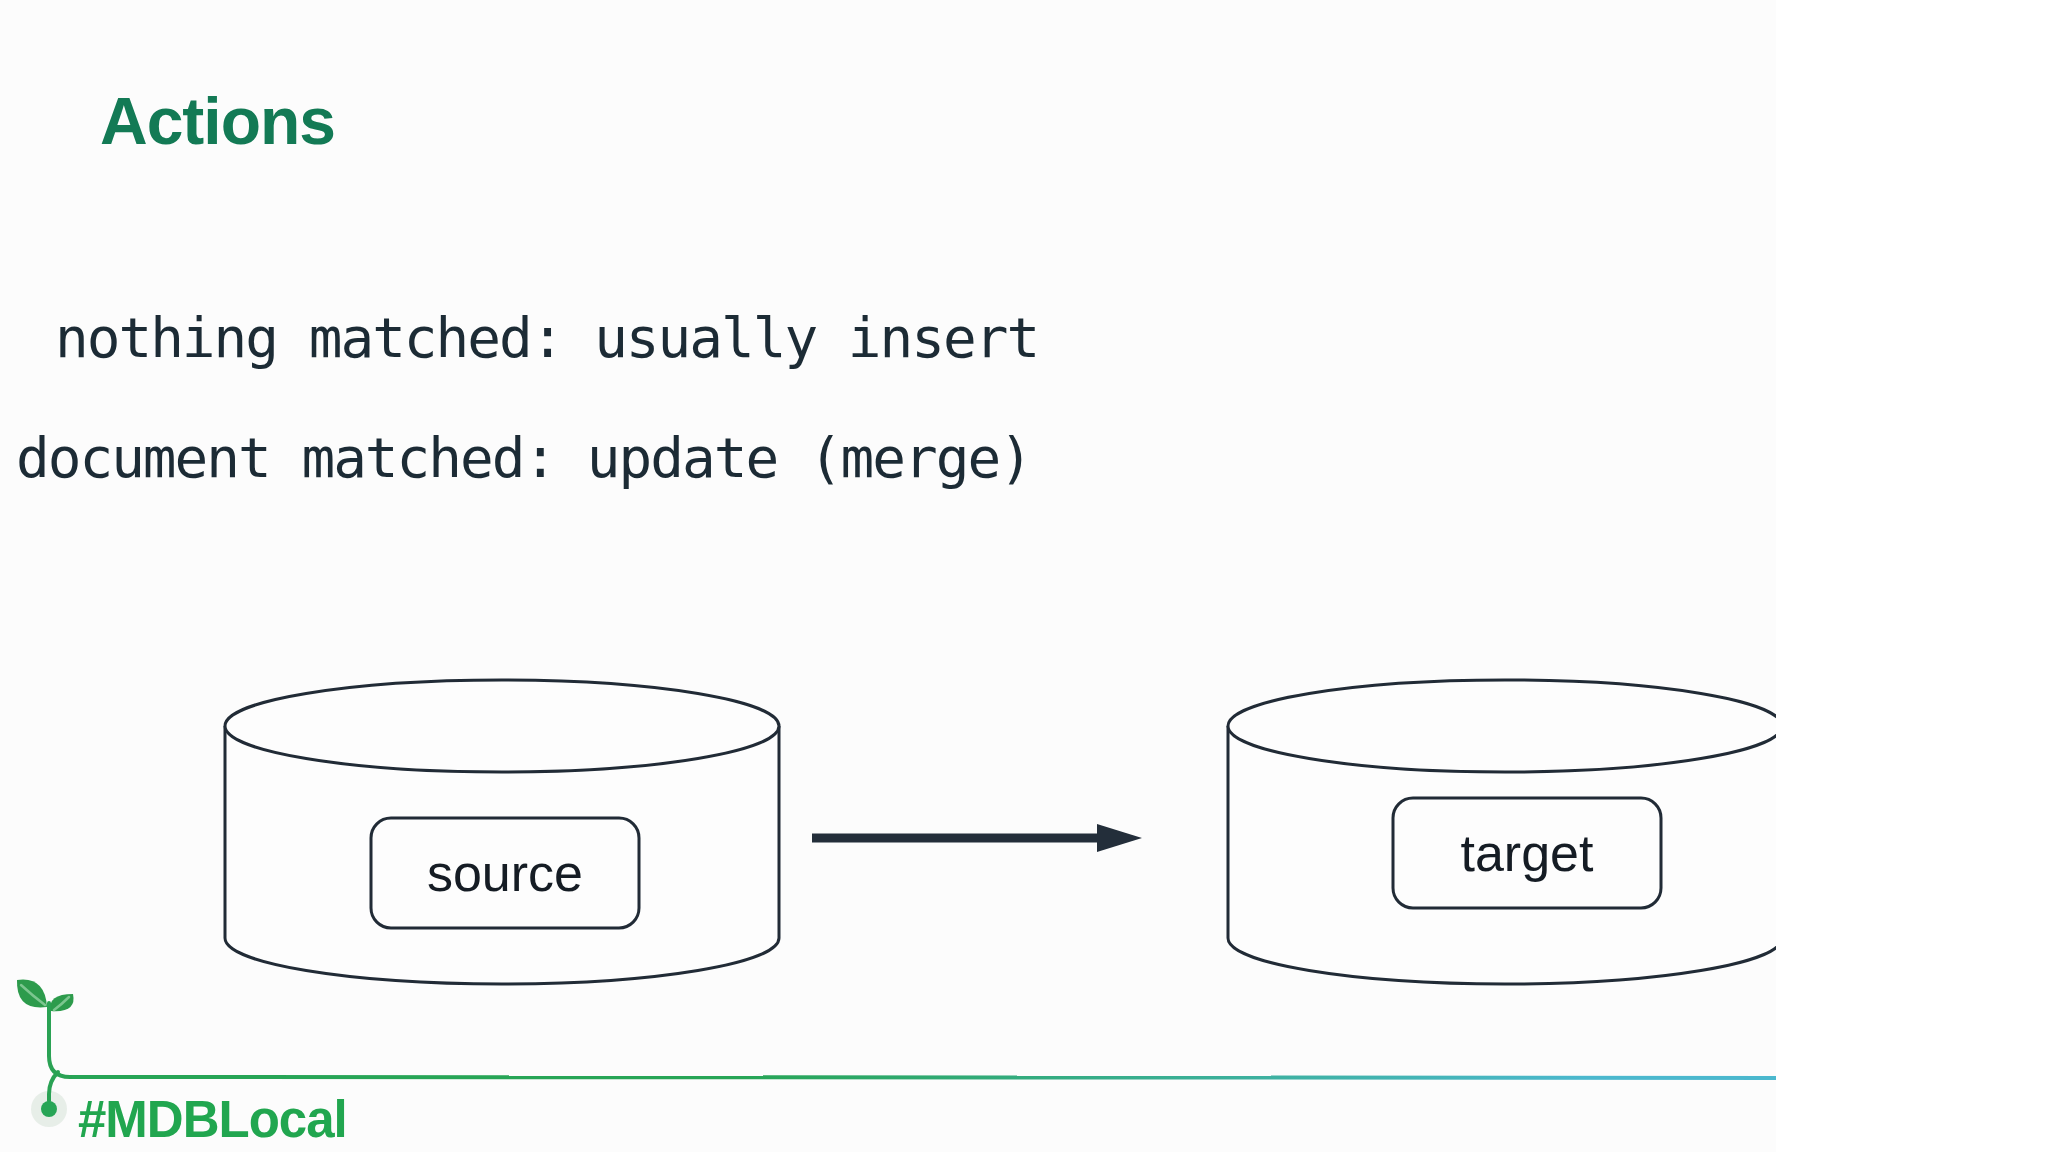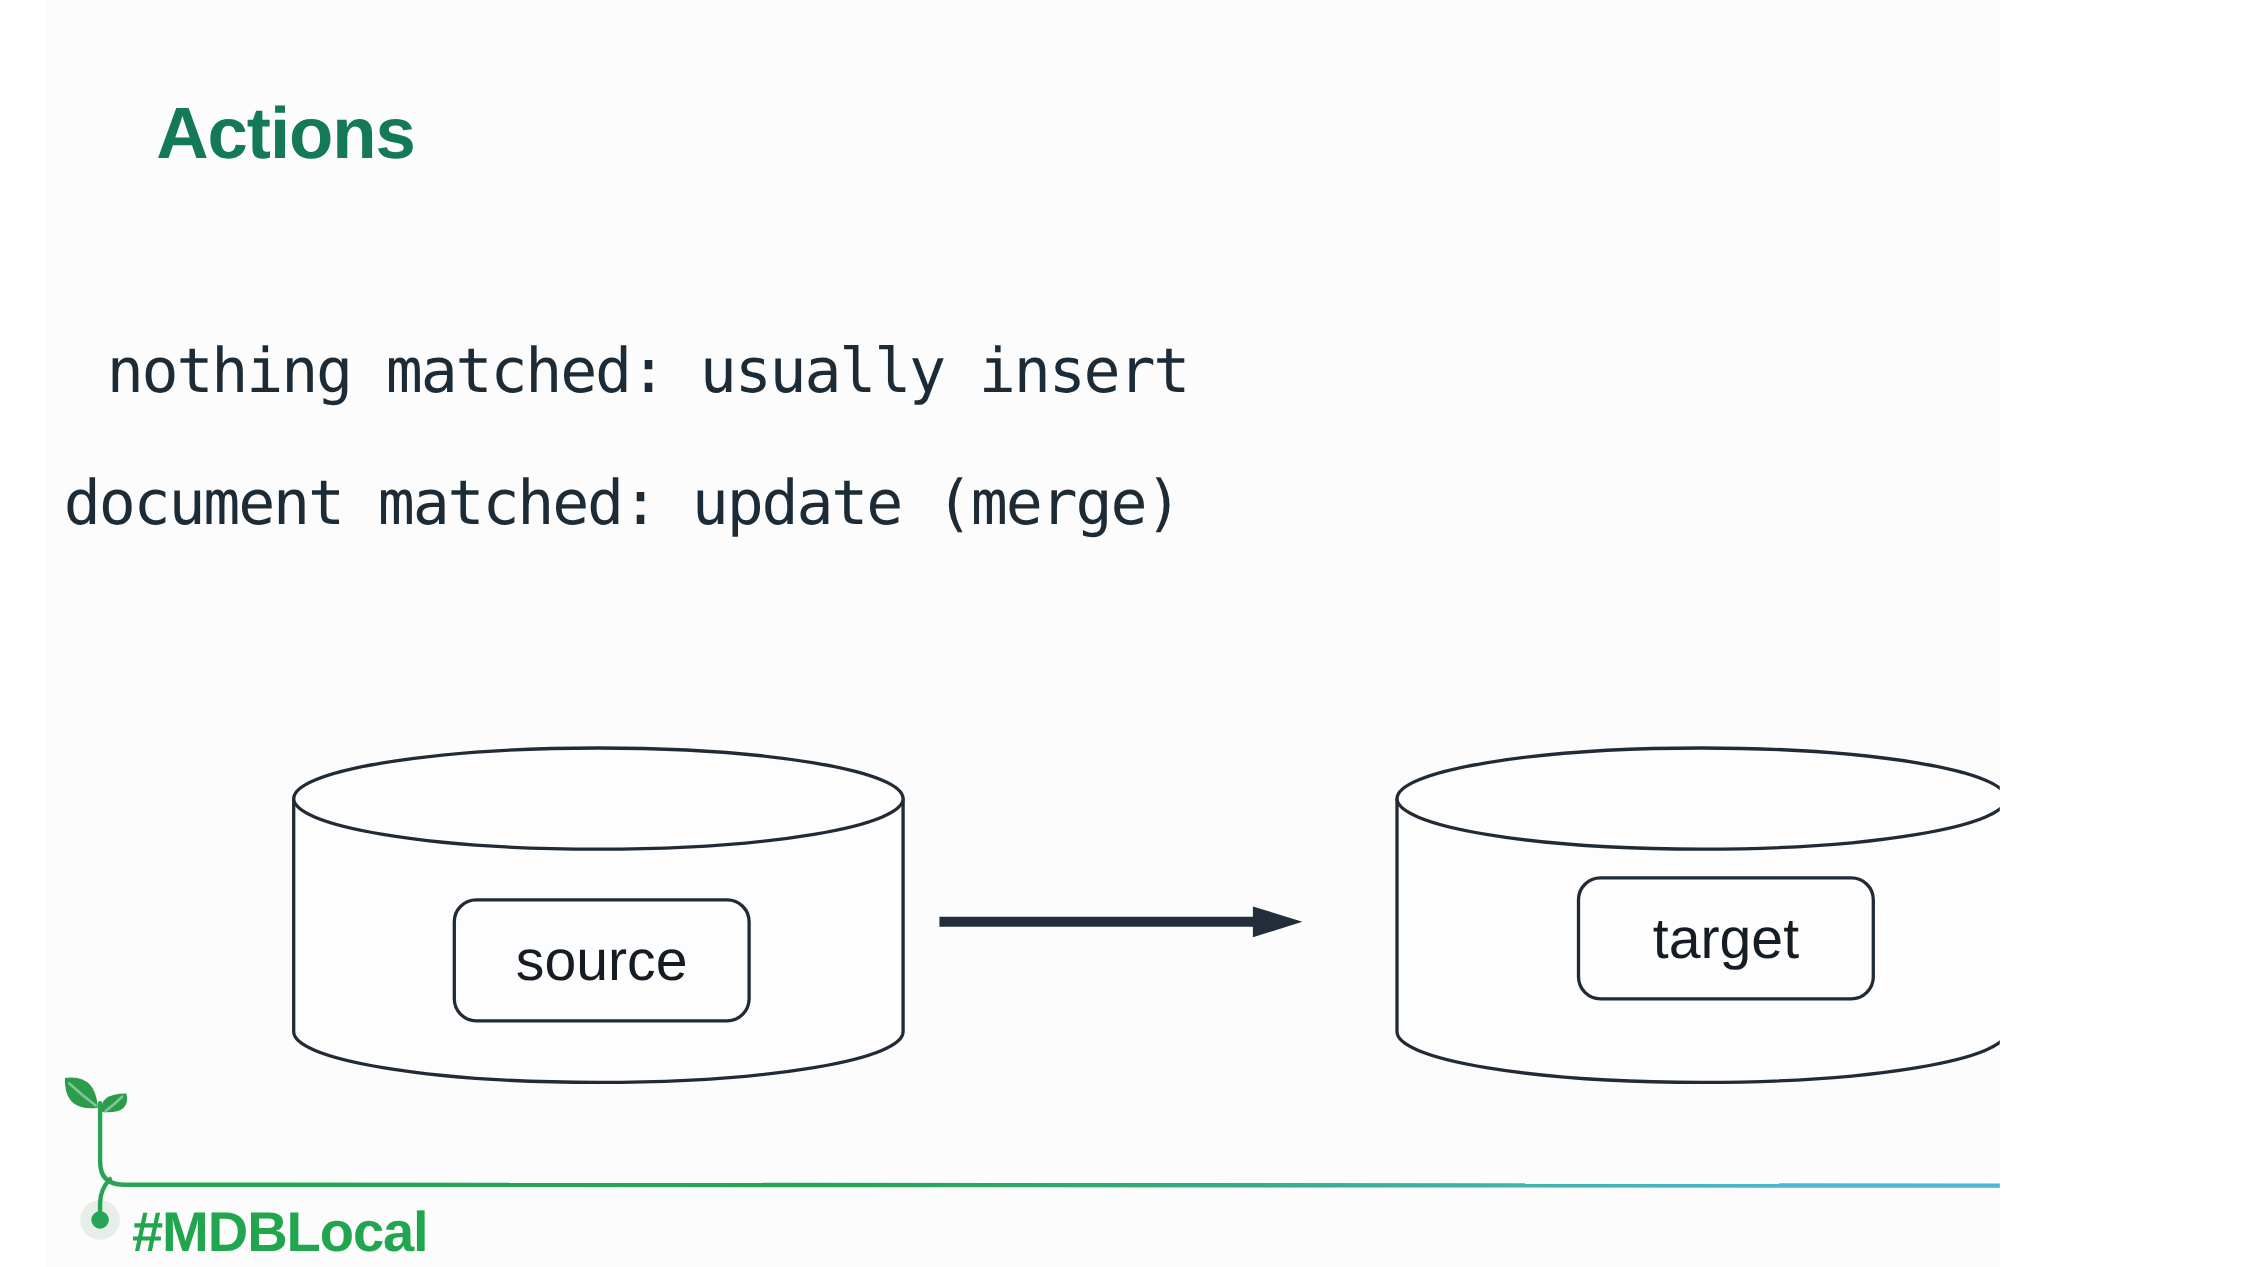--- a/index.html
+++ b/index.html
@@ -3,21 +3,20 @@
 <meta charset="utf-8">
 <style>
   html, body { margin: 0; padding: 0; background: #ffffff; }
   .slide {
     position: relative;
     width: 1776px;
     height: 1152px;
     background: #fcfcfc;
     overflow: hidden;
     font-family: "Liberation Sans", sans-serif;
-    margin-left: 42px;
   }
   .title {
     position: absolute;
     left: 100px;
     top: 83px;
     font-size: 66px;
     font-weight: 700;
     letter-spacing: -1px;
     color: #137a55;
   }

